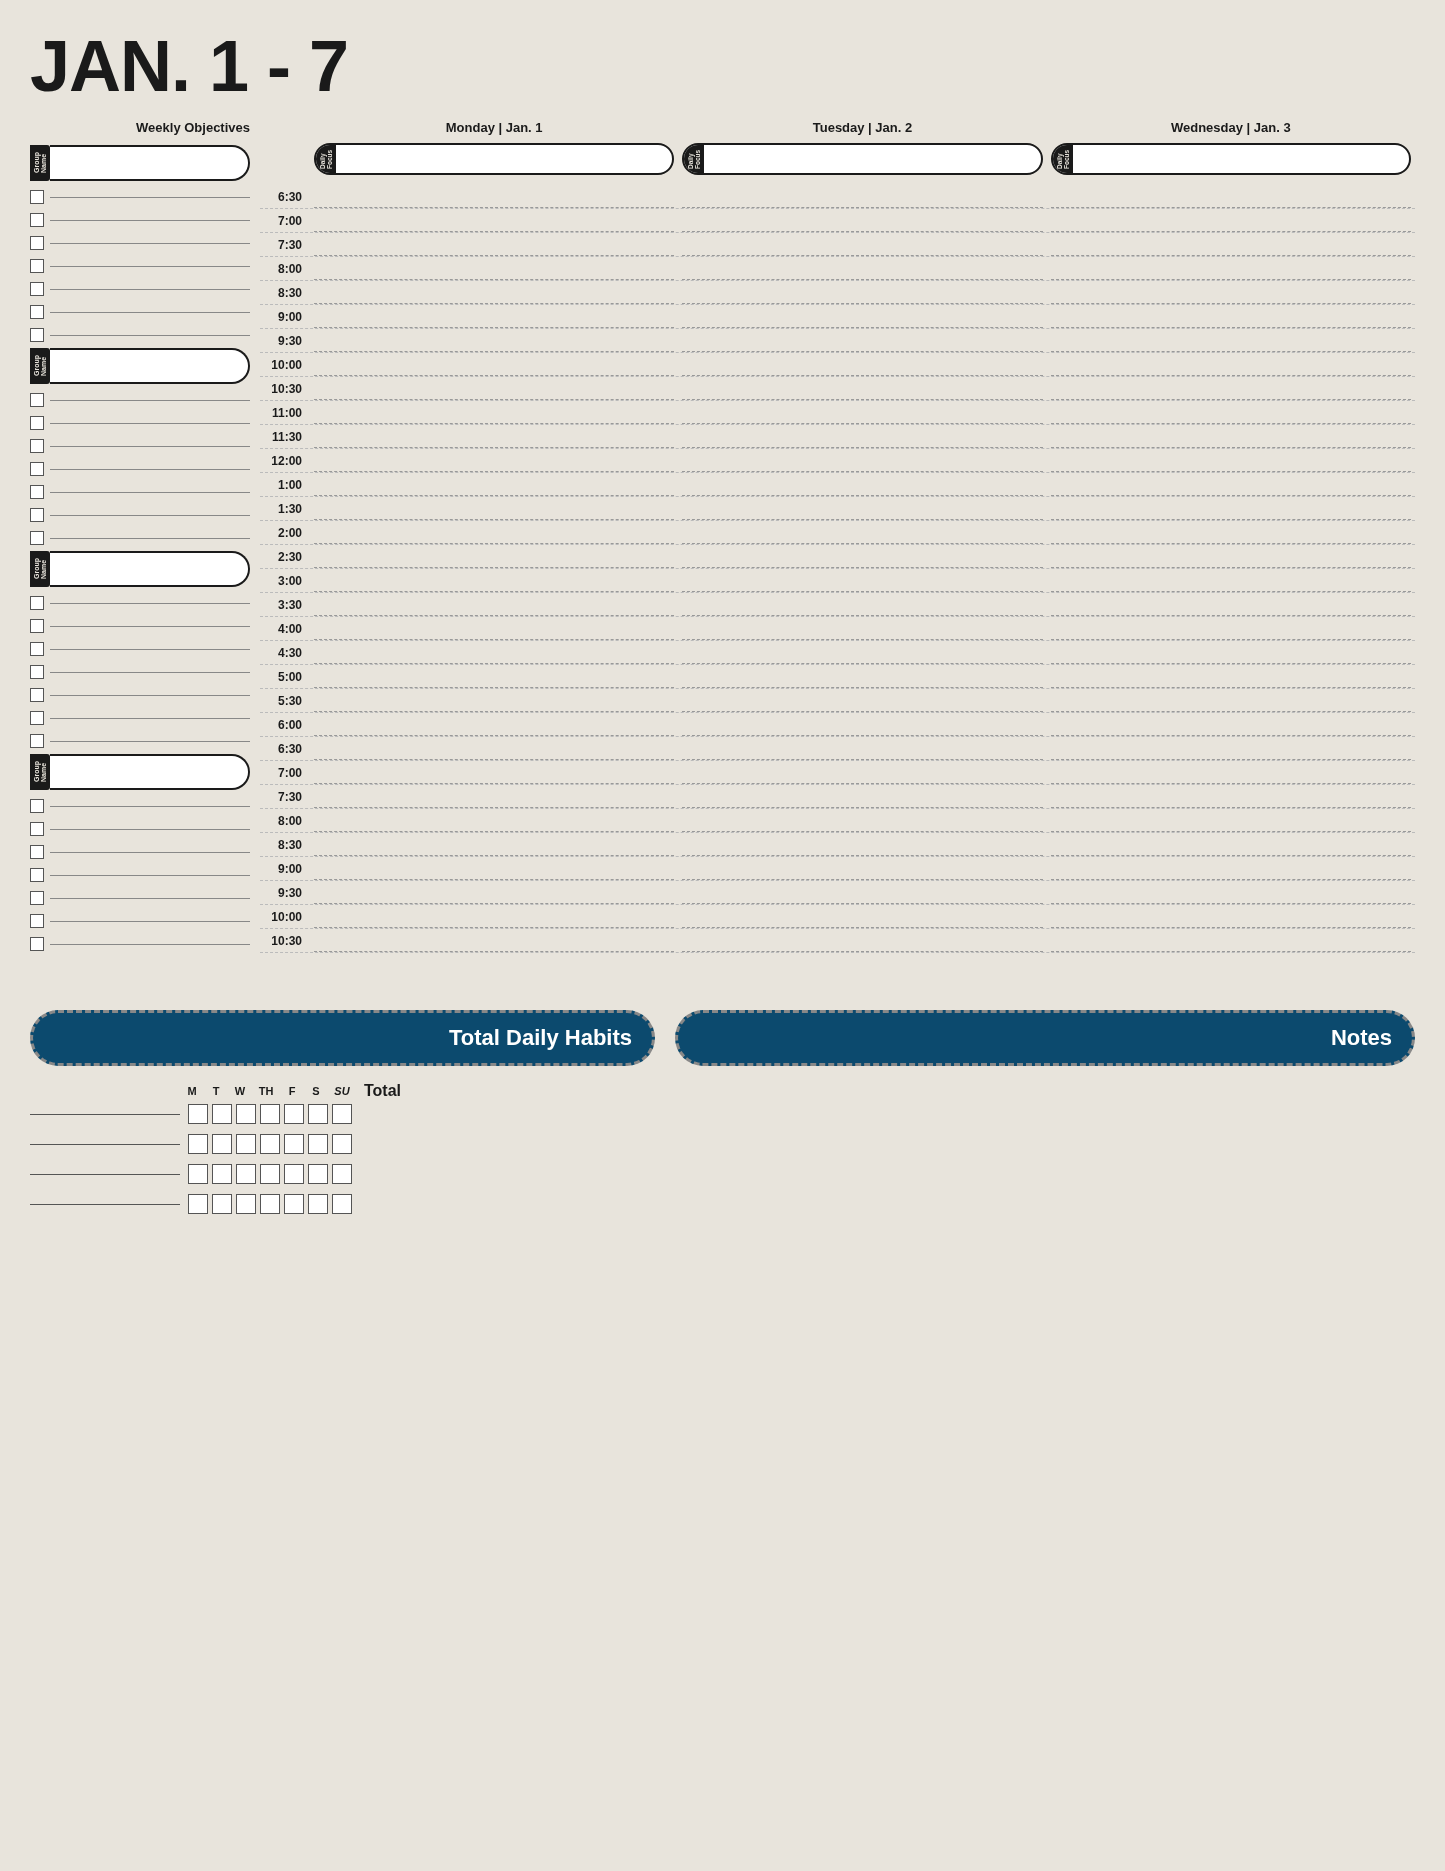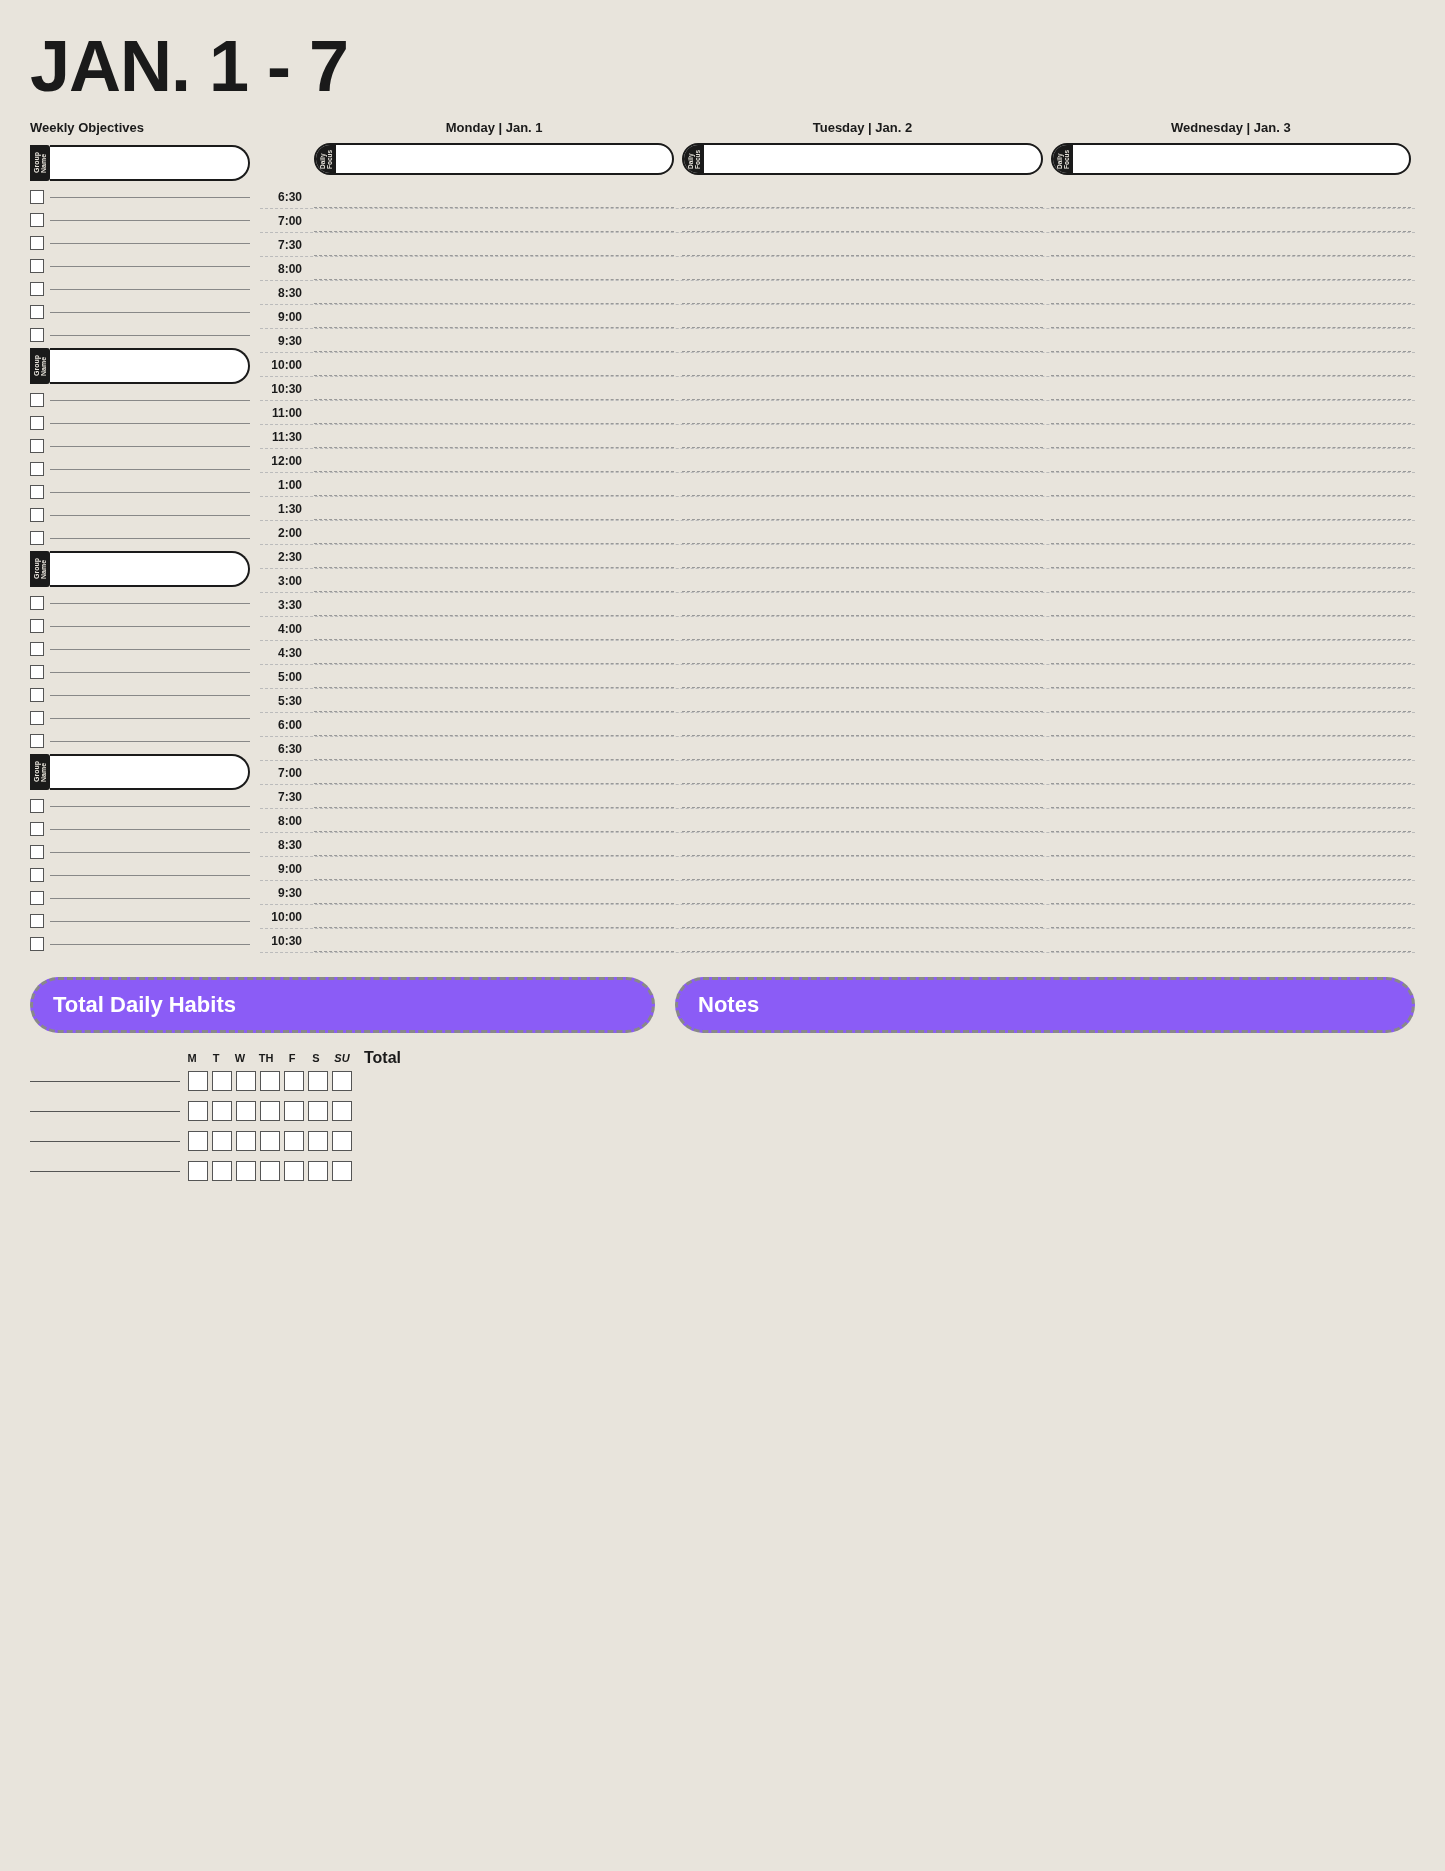--- a/index.html
+++ b/index.html
@@ -24,21 +24,21 @@
     }
     
     .sidebar {
       width: 230px;
       flex-shrink: 0;
       padding-right: 10px;
     }
     .sidebar-header {
       font-size: 13px;
       font-weight: 600;
-      text-align: left;
+      text-align: right;
       margin-bottom: 10px;
     }
     .group-badge {
       display: flex;
       align-items: center;
       margin-bottom: 6px;
     }
     .group-label {
       background: #1a1a1a;
       color: #e8e4dc;
@@ -176,29 +176,30 @@
       margin-top: 20px;
     }
     .habits-section {
       width: 625px;
       flex-shrink: 0;
     }
     .notes-section {
       flex: 1;
     }
     .section-badge {
-      background: #8b5cf6;
+      background: #0c4a6e;
       color: white;
       border-radius: 30px;
       padding: 12px 20px;
-      text-align: left;
+      text-align: right;
       font-size: 22px;
       font-weight: 700;
       border: 3px dashed #888;
       margin-bottom: 16px;
+      margin-top: 33px;
     }
     .habits-table-header {
       display: flex;
       align-items: center;
       font-size: 11px;
       font-weight: 600;
       margin-bottom: 4px;
       padding-left: 150px;
       gap: 0;
     }

